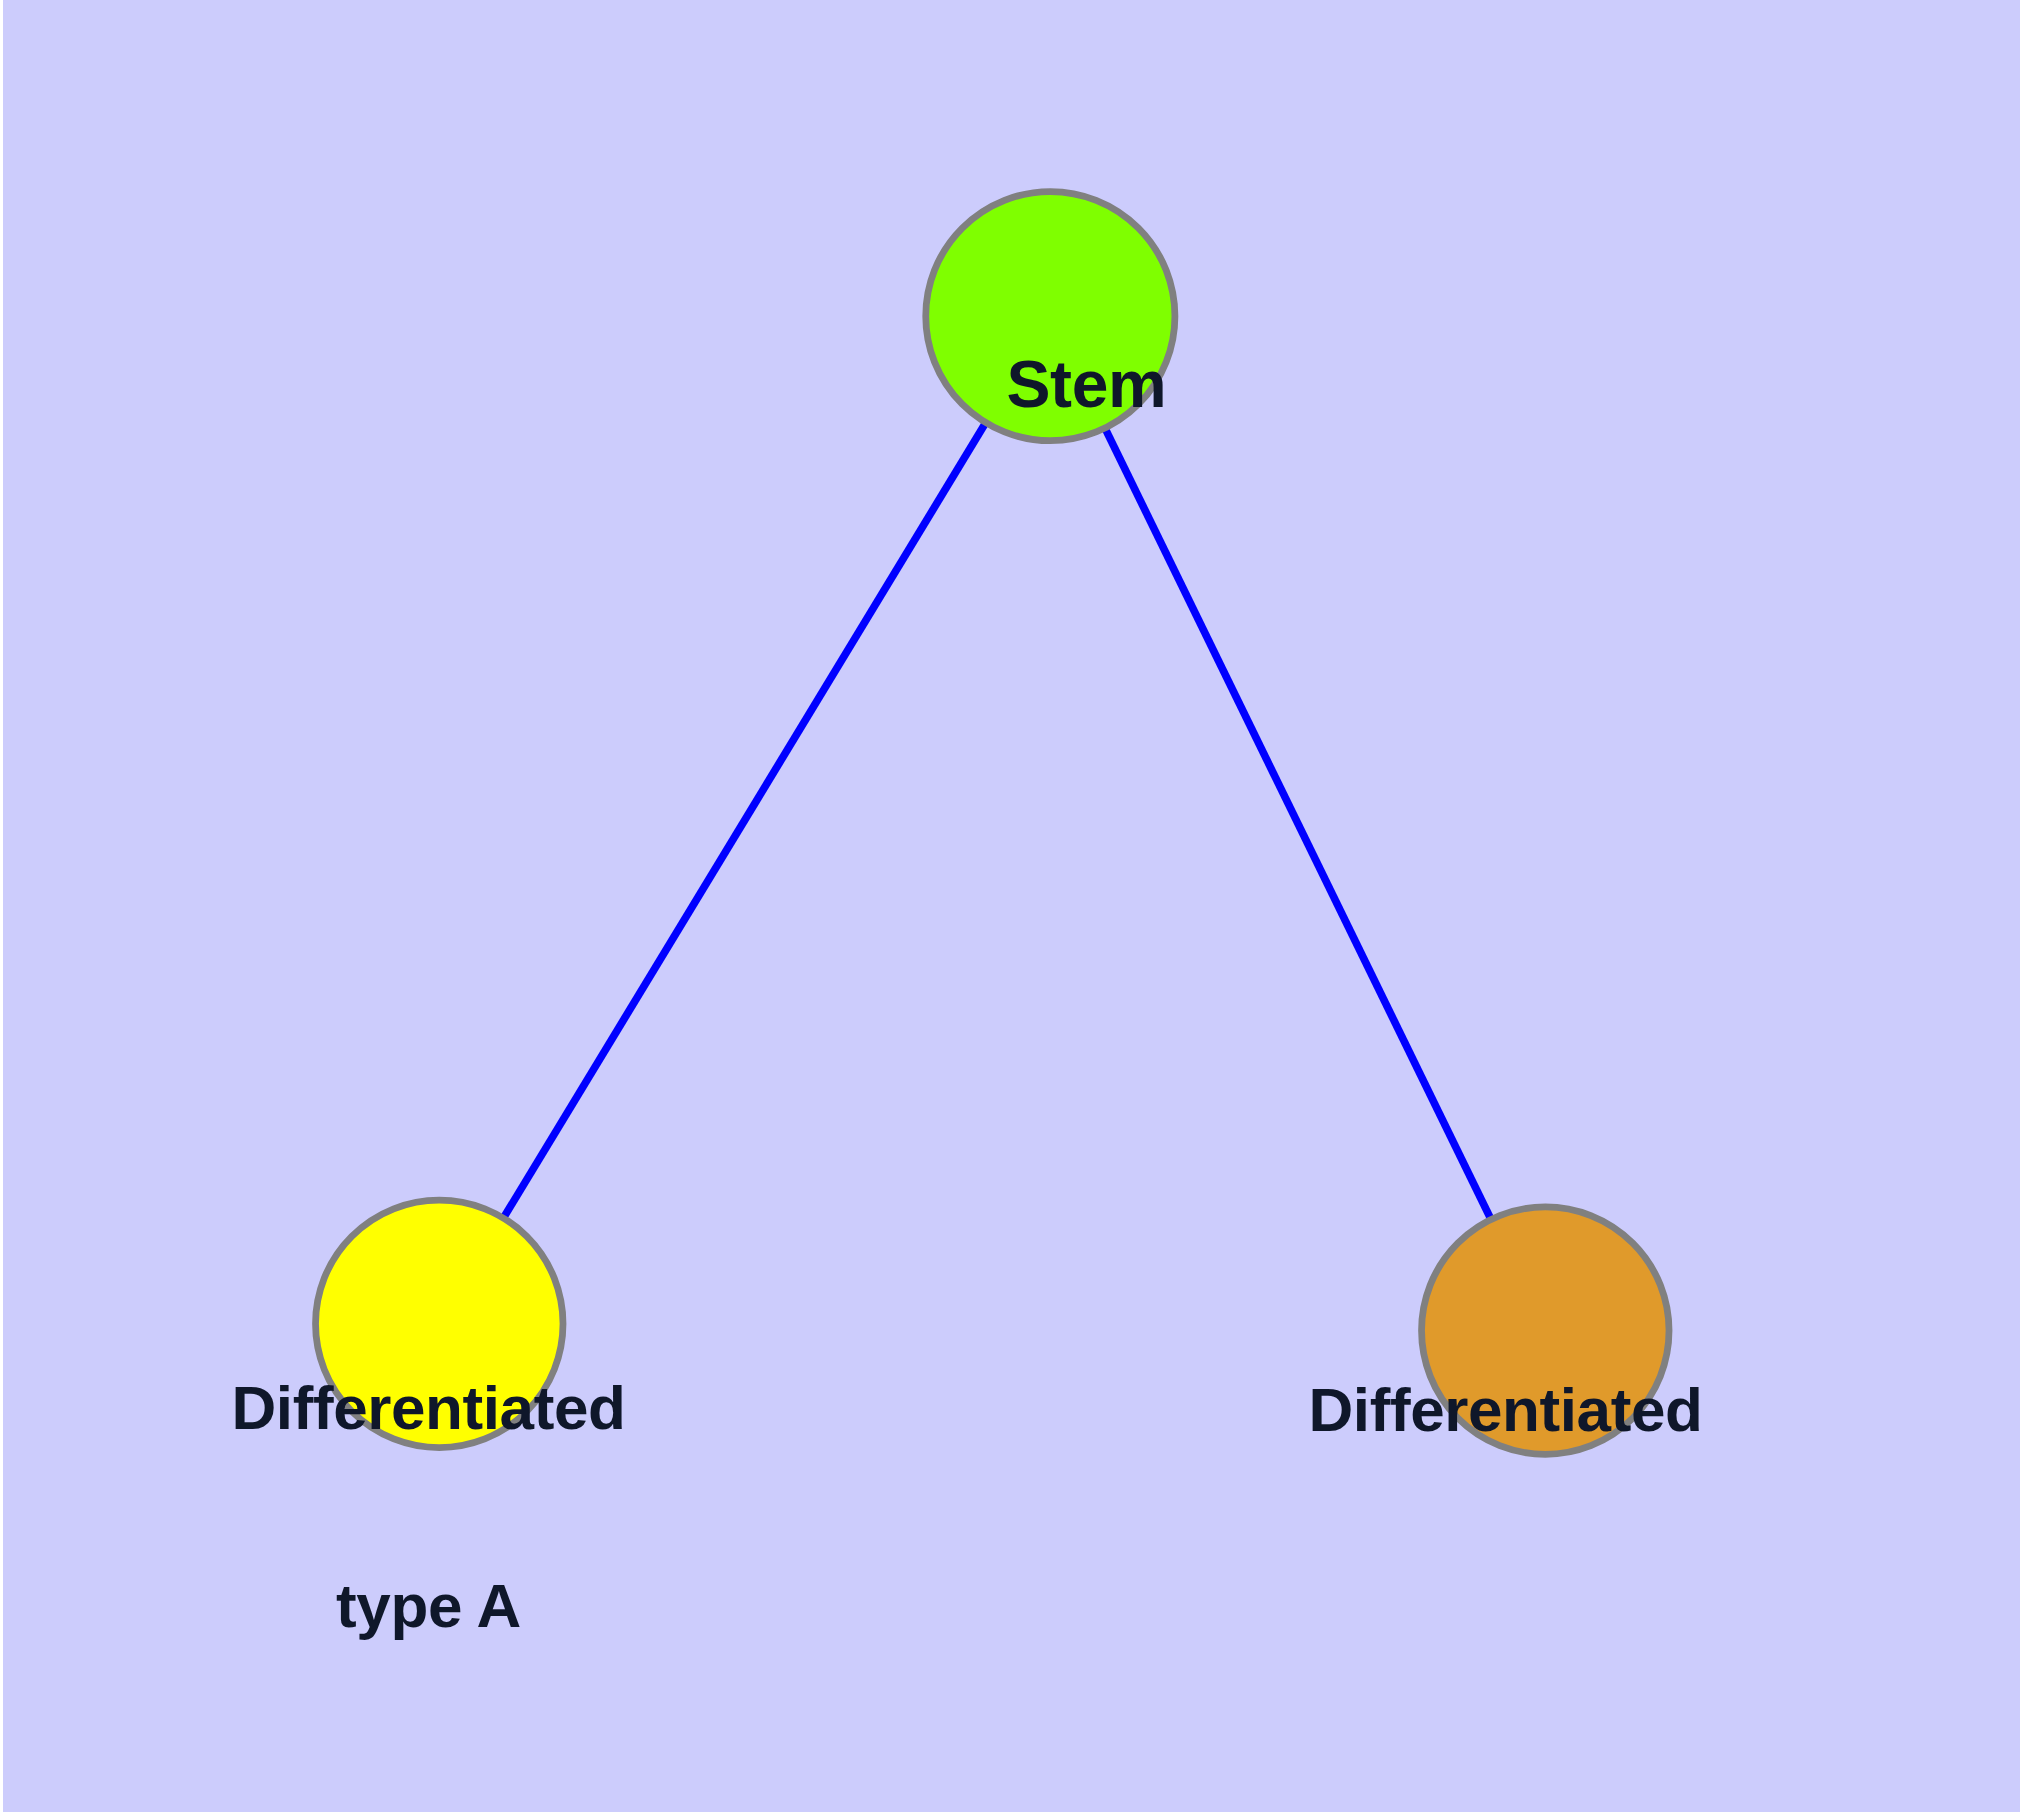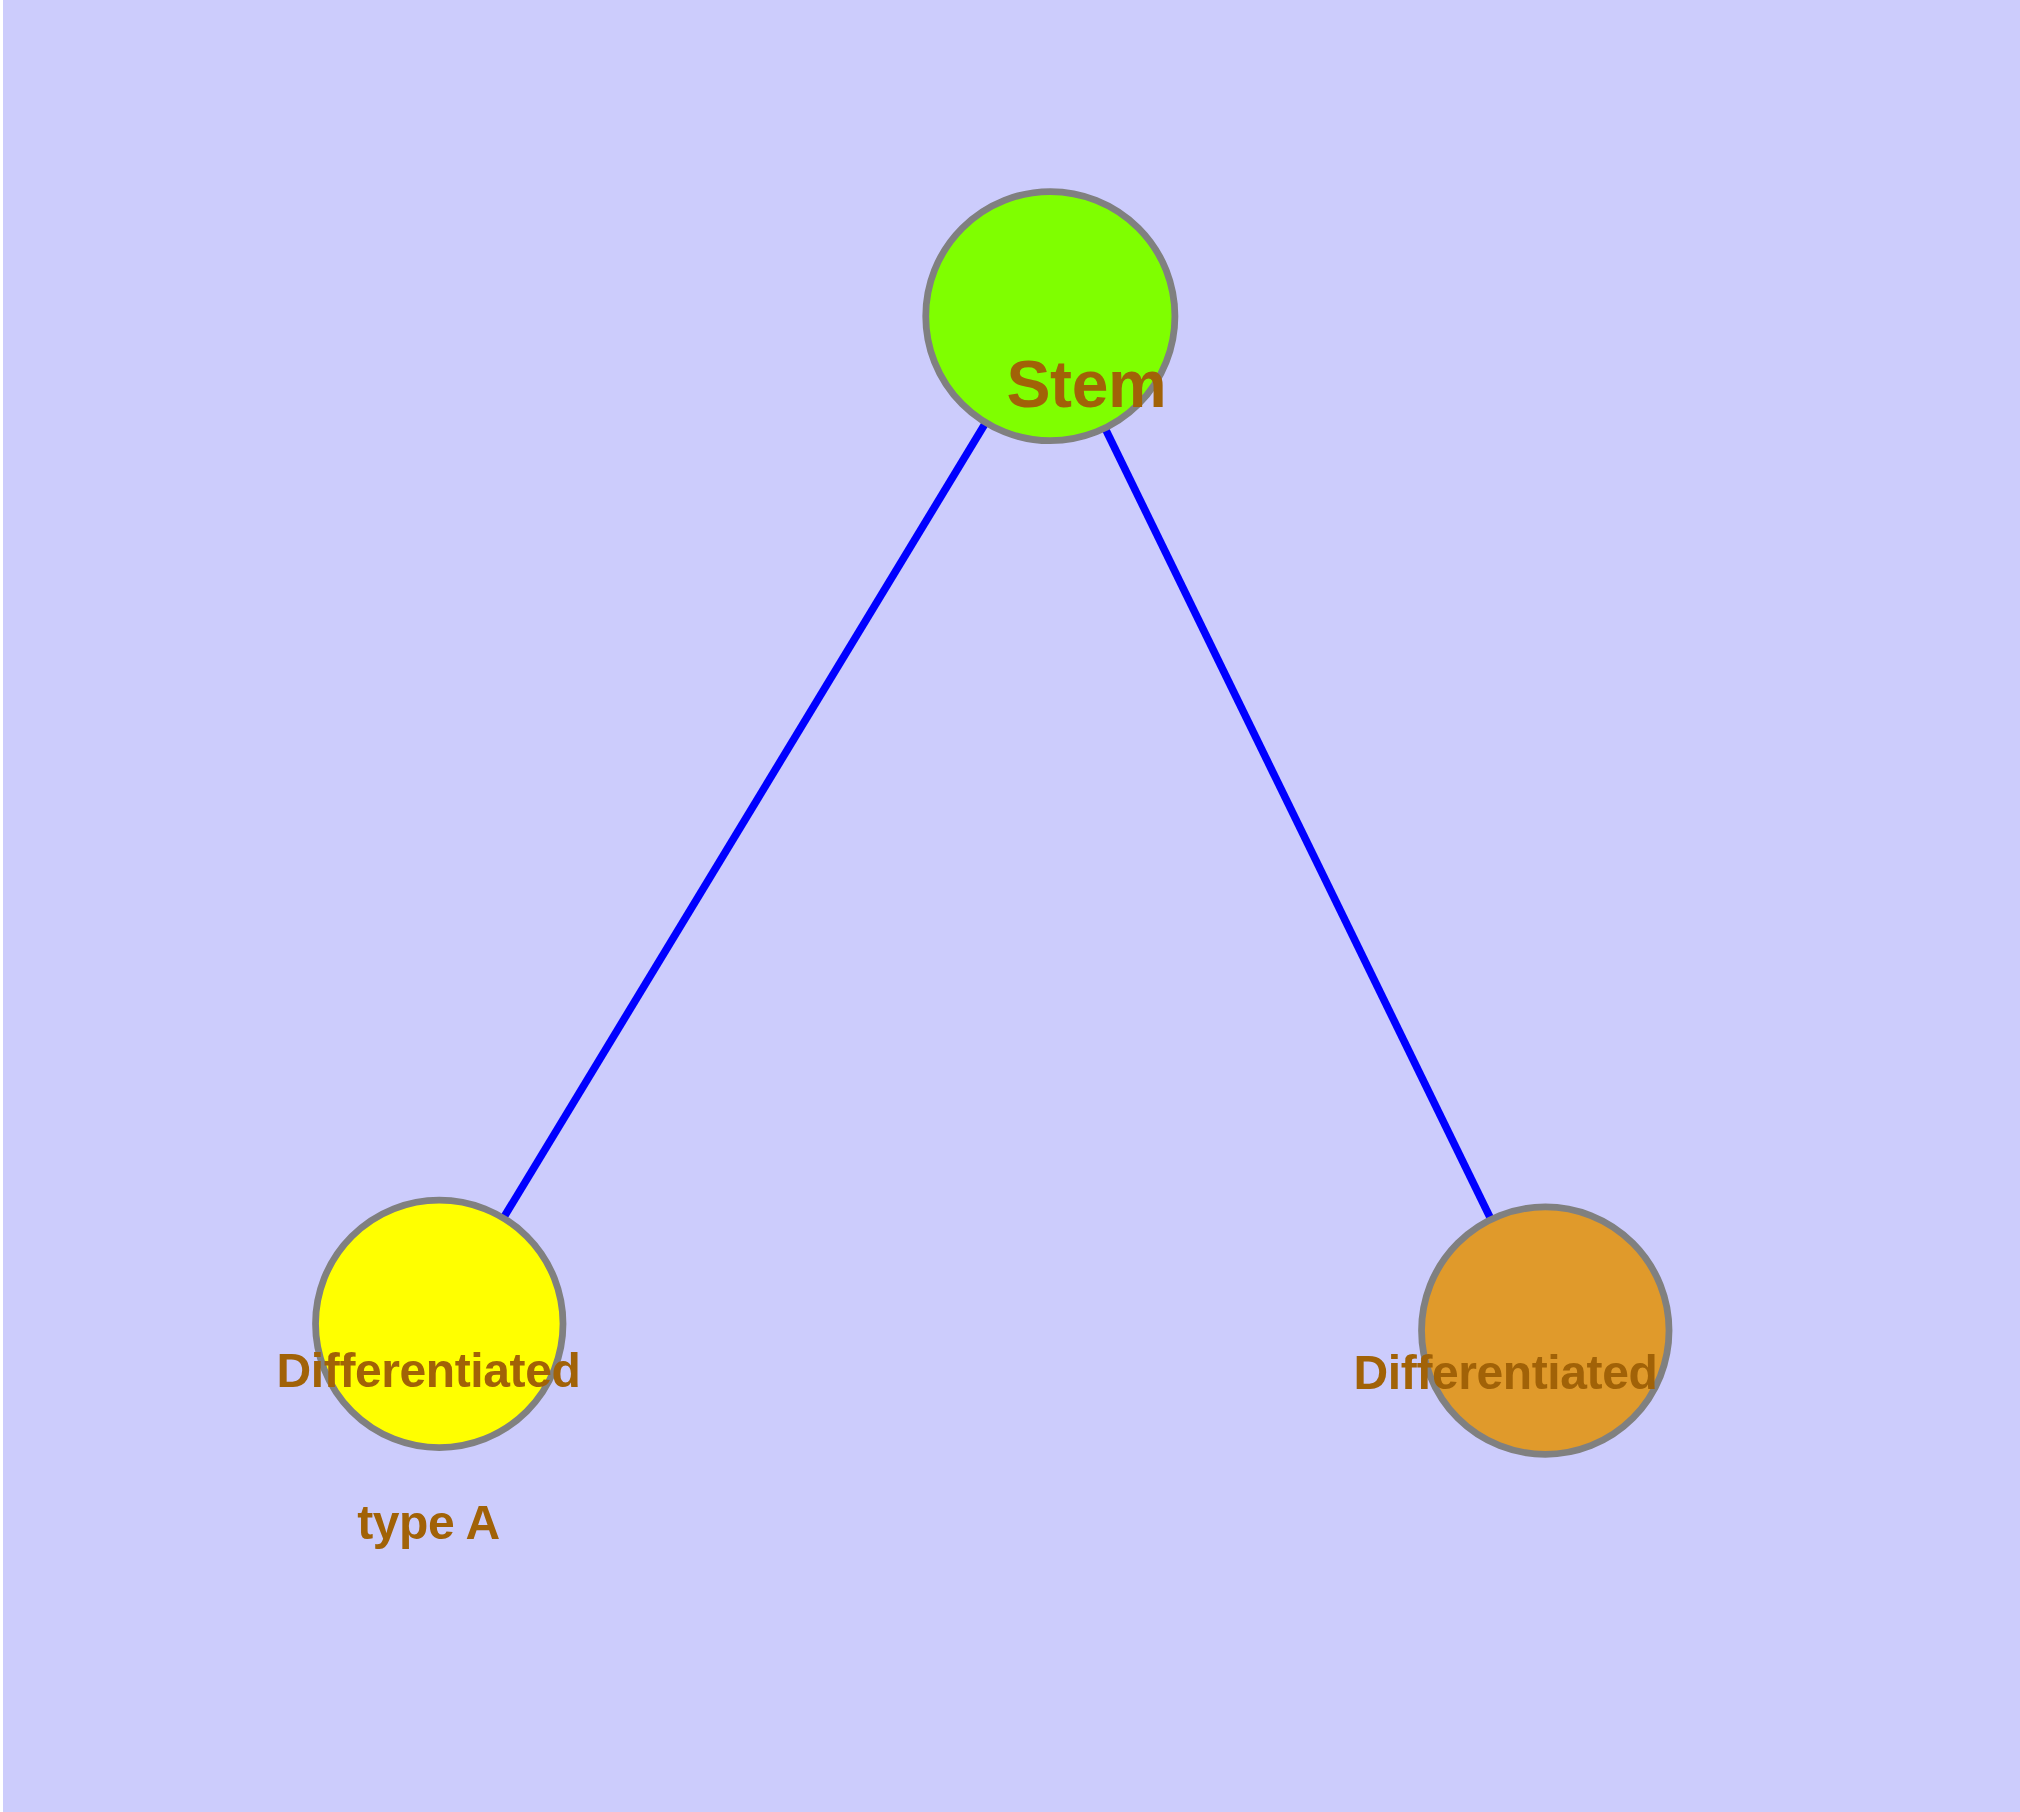--- a/index.html
+++ b/index.html
@@ -27,33 +27,33 @@
   #graph-svg {
     position: absolute;
     left: 0;
     top: 0;
     width: 2021px;
     height: 1812px;
   }
   .node-label {
     position: absolute;
     text-align: center;
-    color: #a16207;
+    color: #0f172a;
     font-weight: bold;
     line-height: 1.06;
     white-space: pre;
     pointer-events: none;
     letter-spacing: -0.4px;
   }
   .label-stem {
     font-size: 66px;
     width: 509px;
   }
   .label-leaf {
-    font-size: 48px;
+    font-size: 62px;
     width: 763px;
   }
 </style>
 </head>
 <body>
 
 <div id="canvas">
 
   <div id="plot-bg" style="background: rgb(204, 204, 252);"></div>
 

